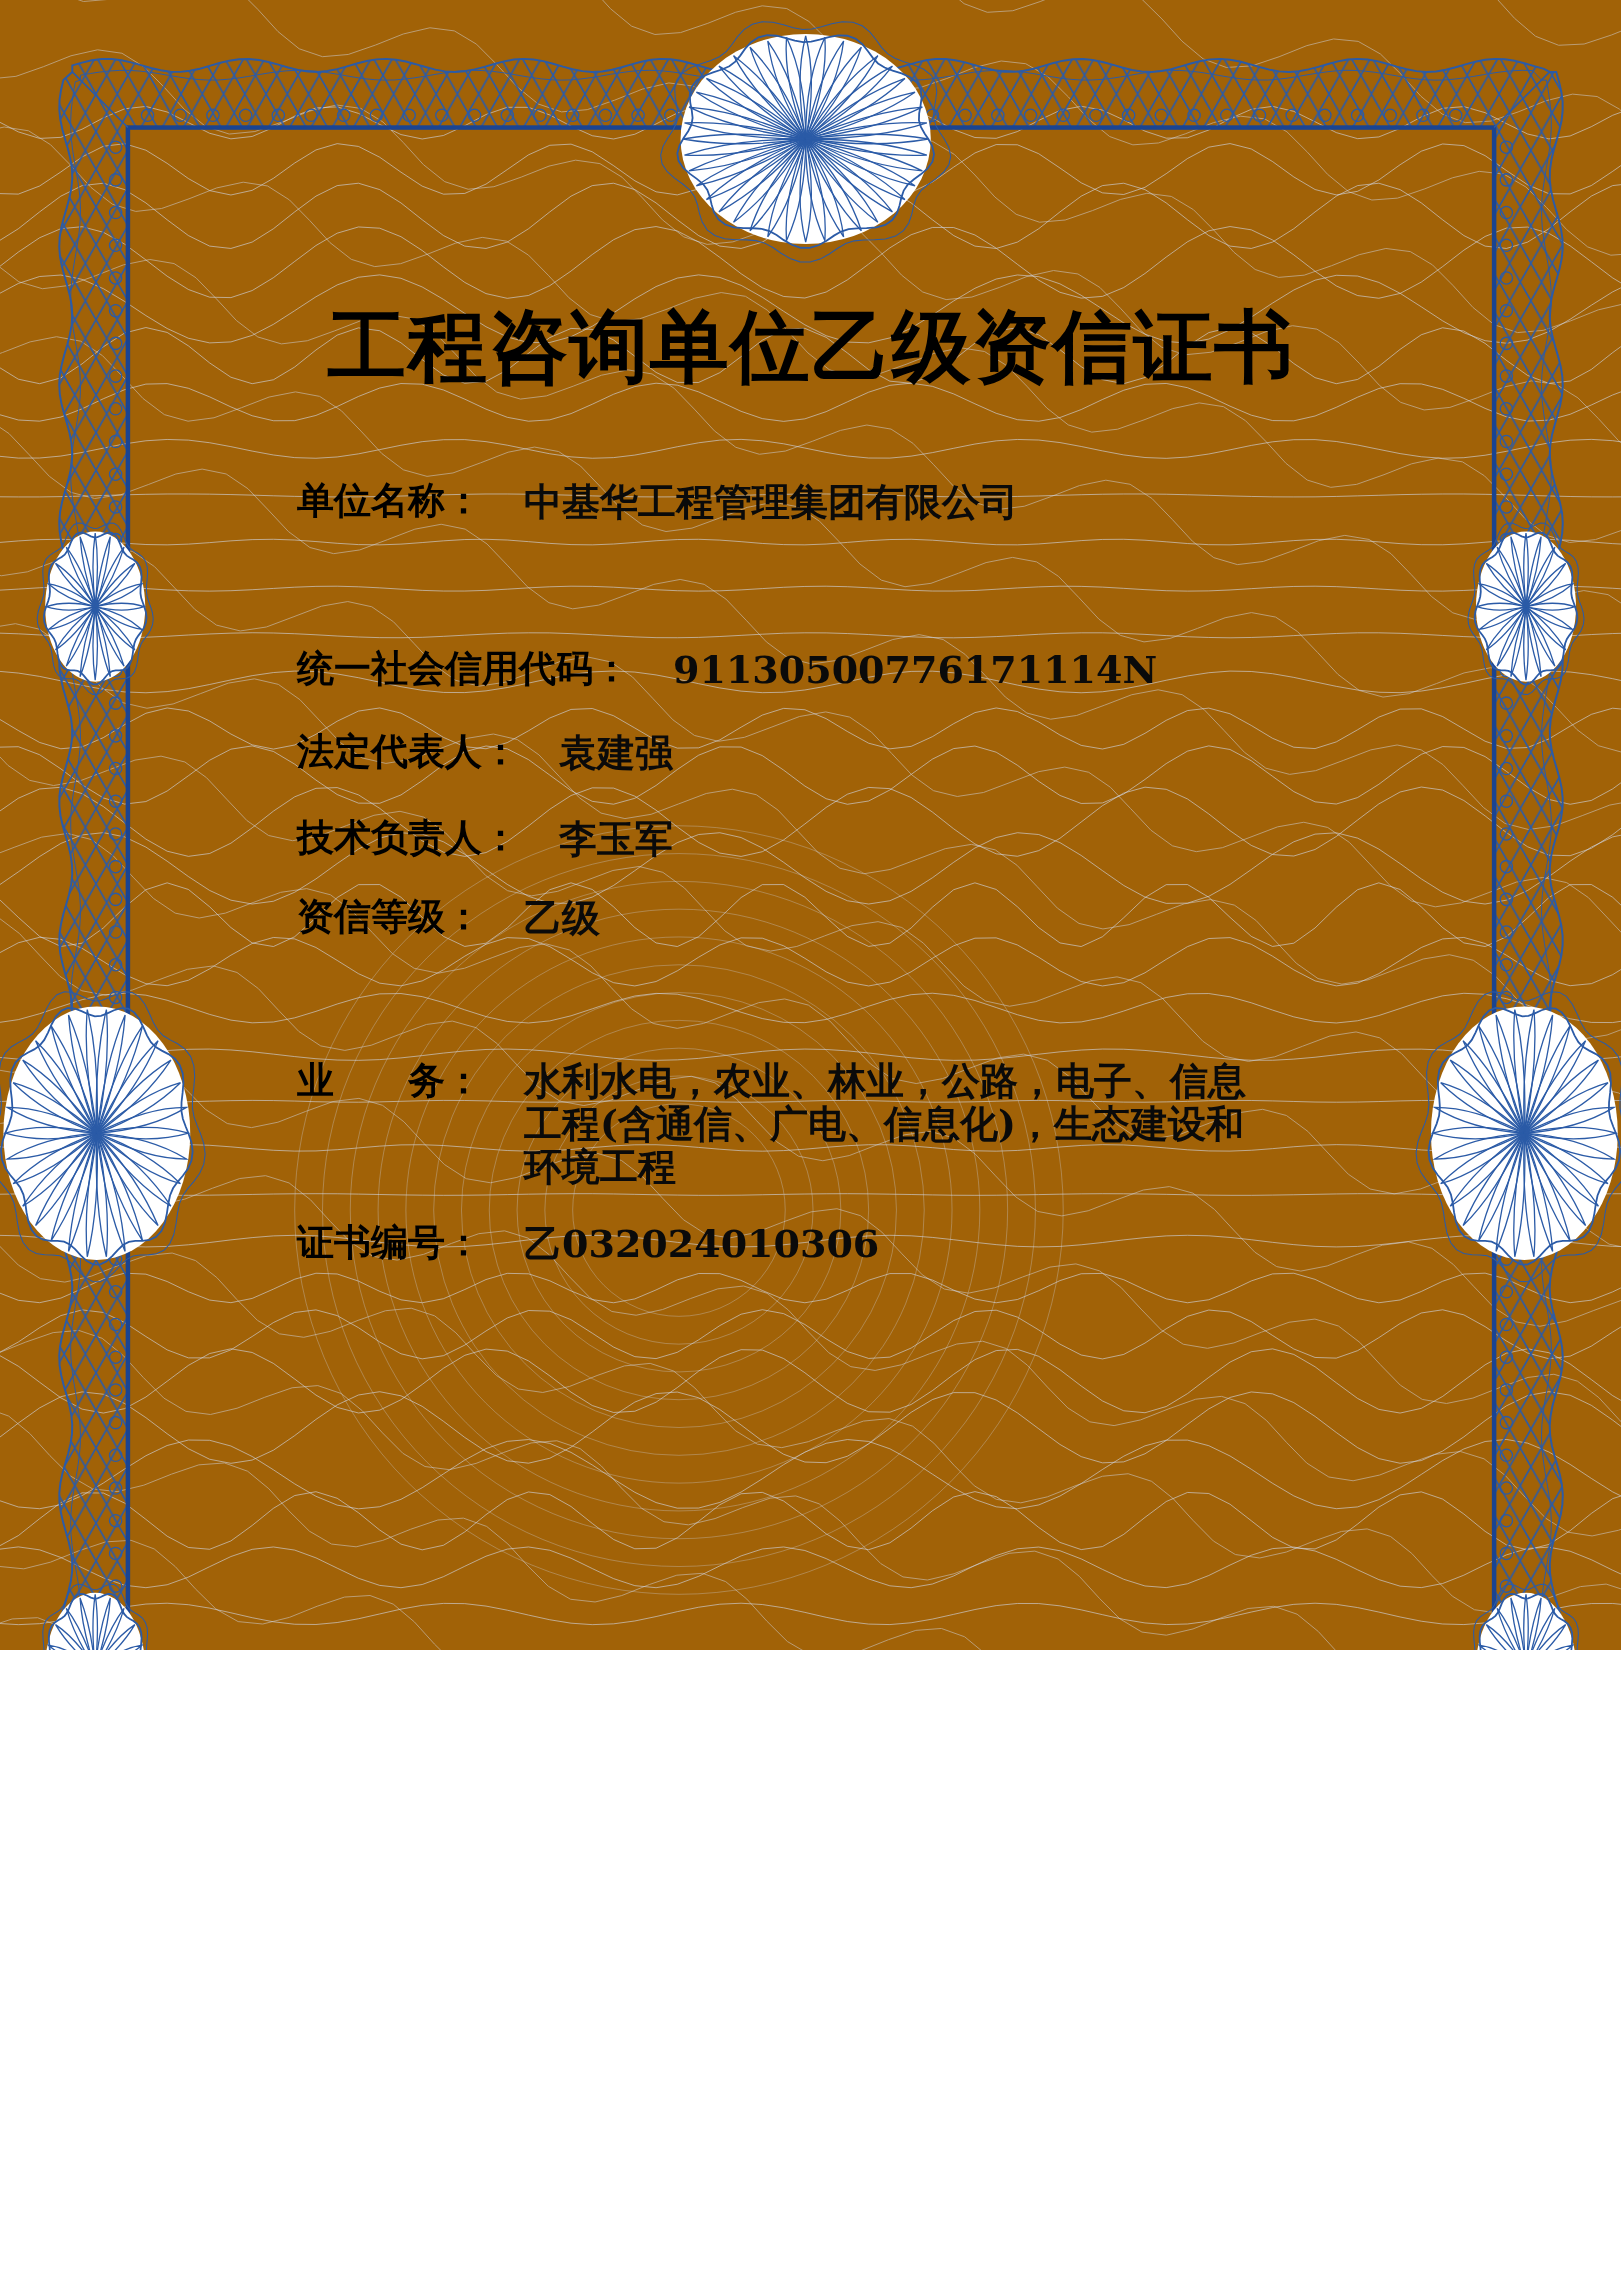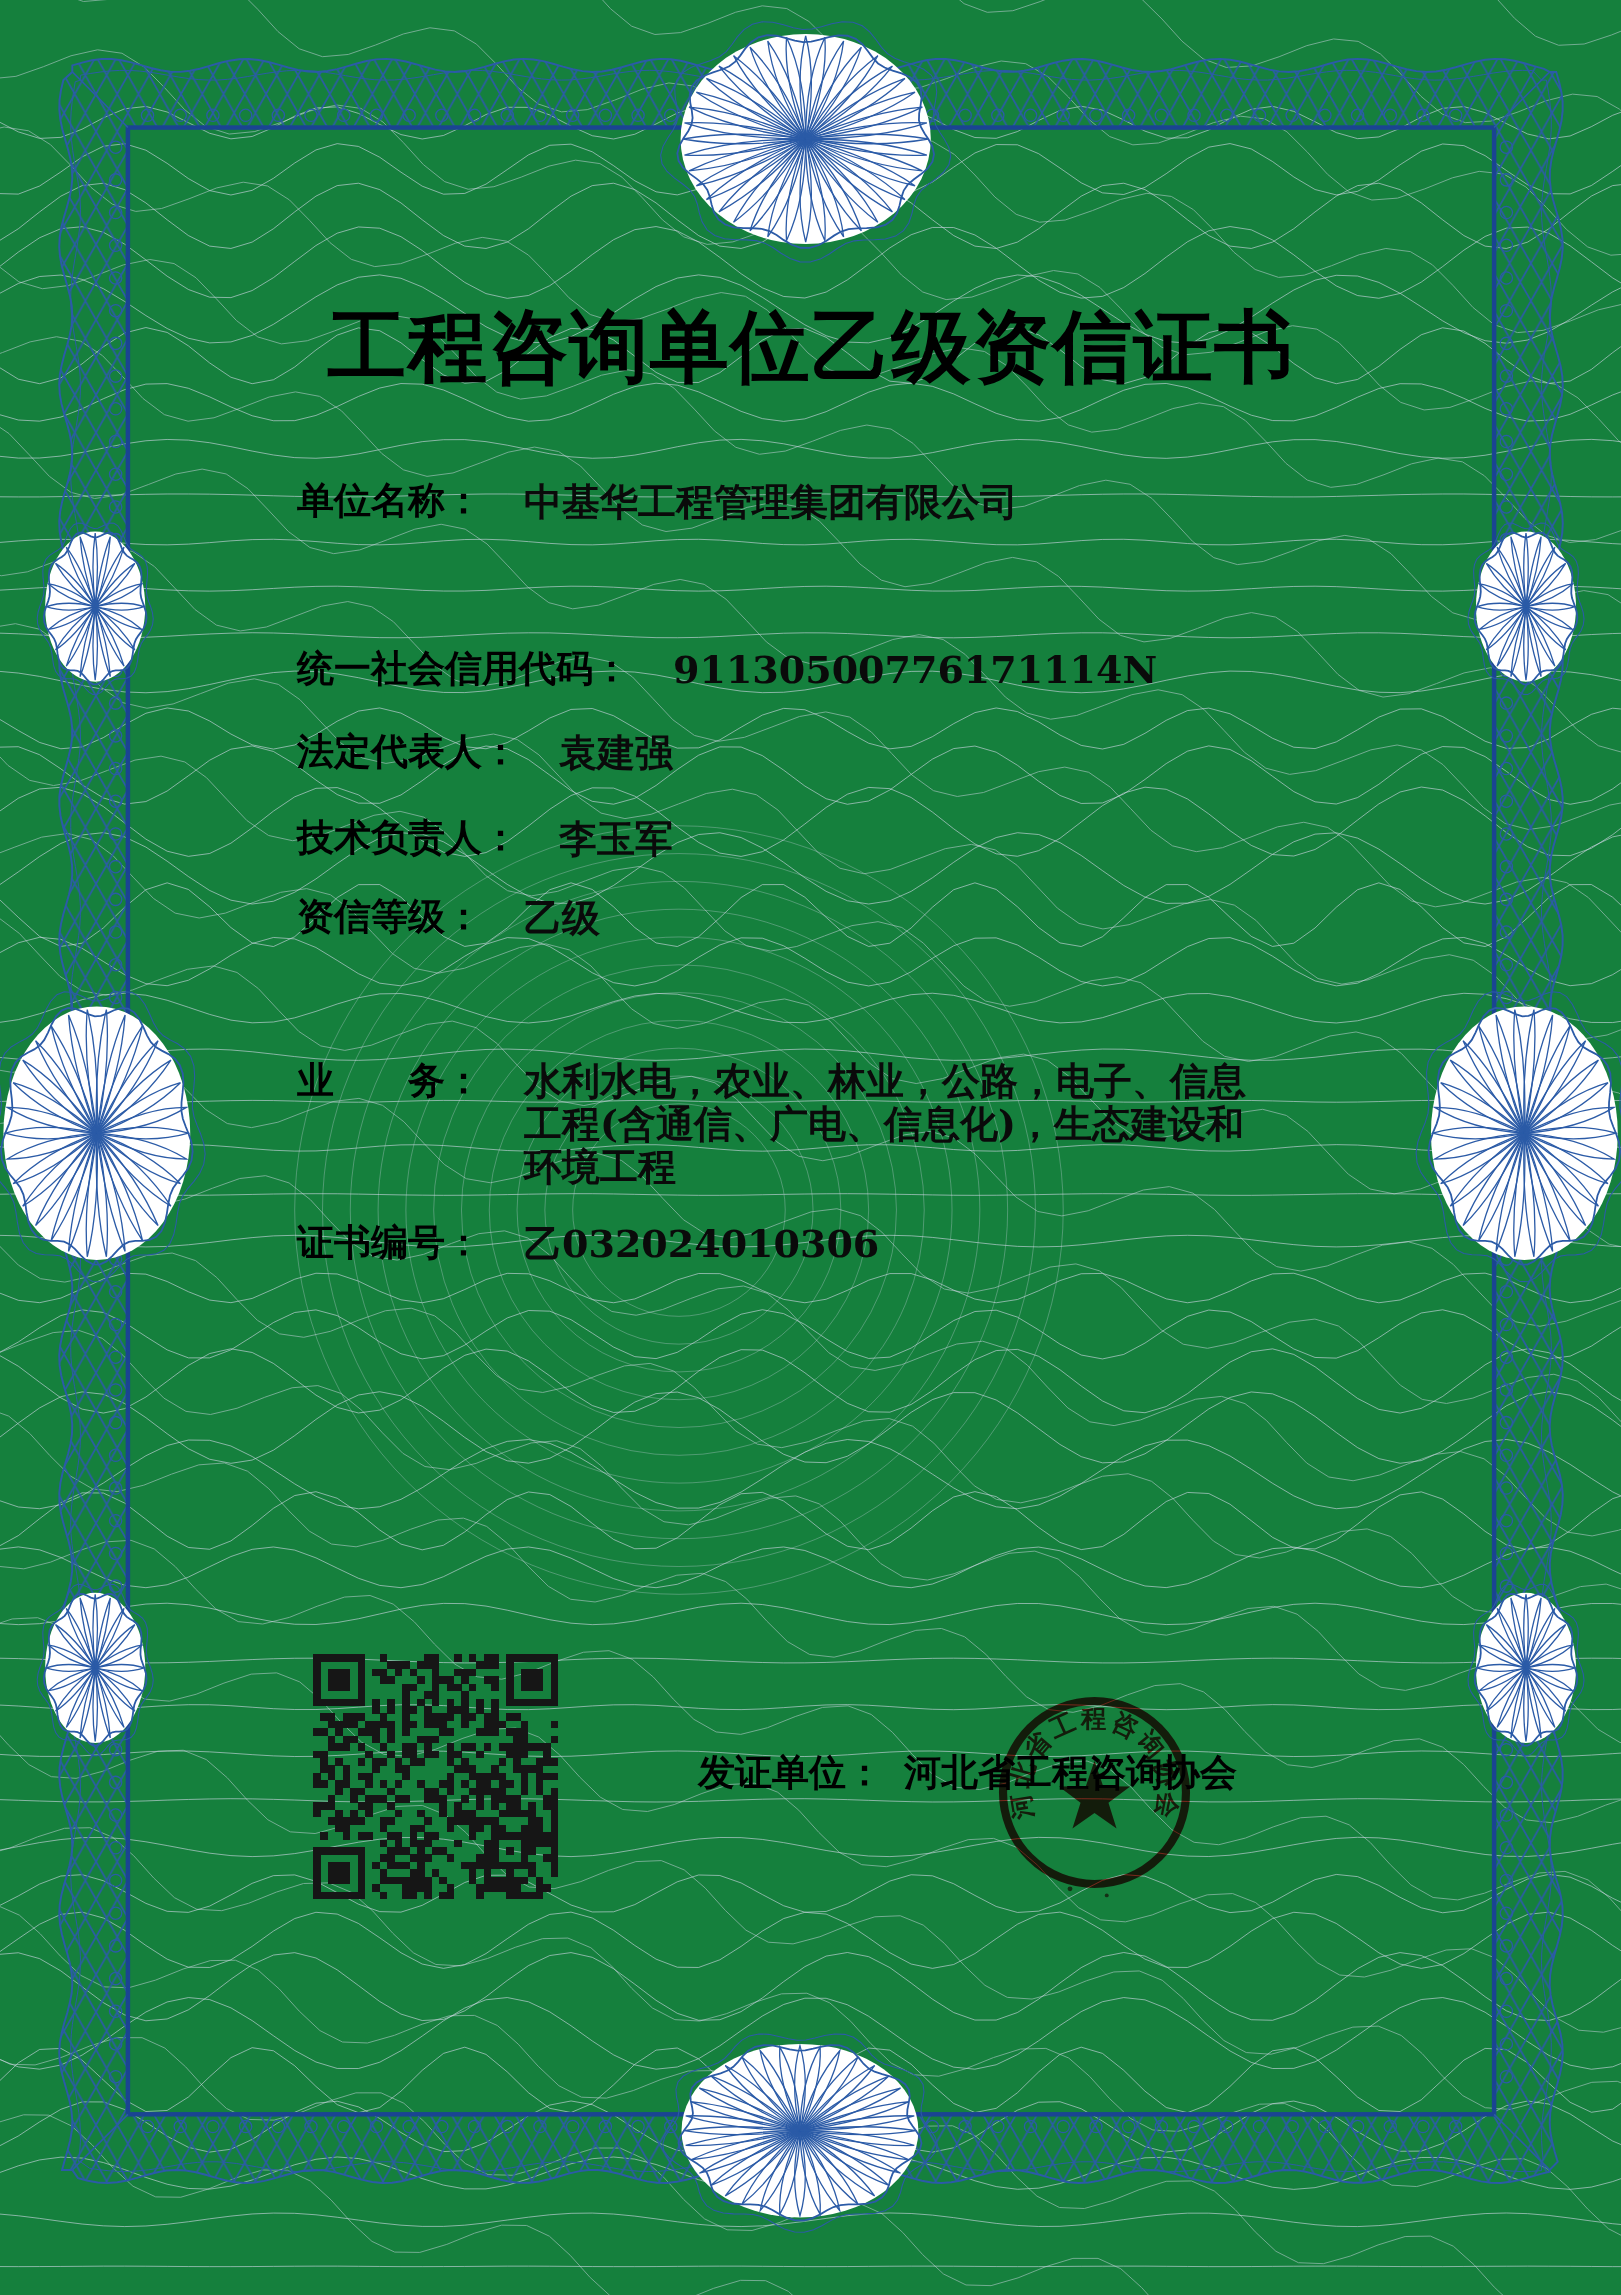--- a/index.html
+++ b/index.html
@@ -1,17 +1,17 @@
 <!DOCTYPE html>
 <html style="font-size:13px"><head>
 <meta charset="utf-8">
 <style>
   html,body{margin:0;padding:0;background:#ffffff;}
   .page{
-    position:relative;width:1622px;height:2295px;background:#15803d;
+    position:relative;width:1622px;height:1650px;background:#a16207;
     overflow:hidden;font-family:"Liberation Sans","DejaVu Sans",sans-serif;
   }
   svg.layer{position:absolute;left:0;top:0;}
   .title{
     position:absolute;left:0;top:304px;width:100%;text-align:center;
     font-size:79px;font-weight:900;letter-spacing:1.6px;color:#000;line-height:1.1;
     white-space:nowrap;z-index:4;
   }
   .row{position:absolute;left:297px;width:1161px;height:51px;white-space:nowrap;z-index:4;}
   .row .lb{

